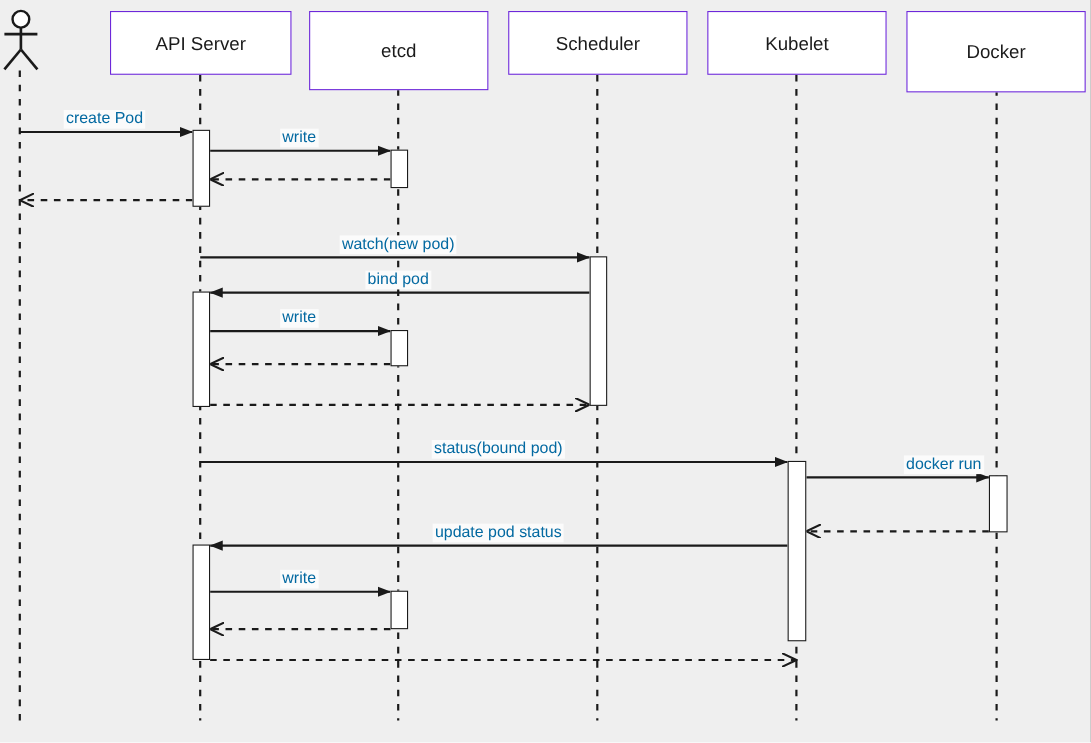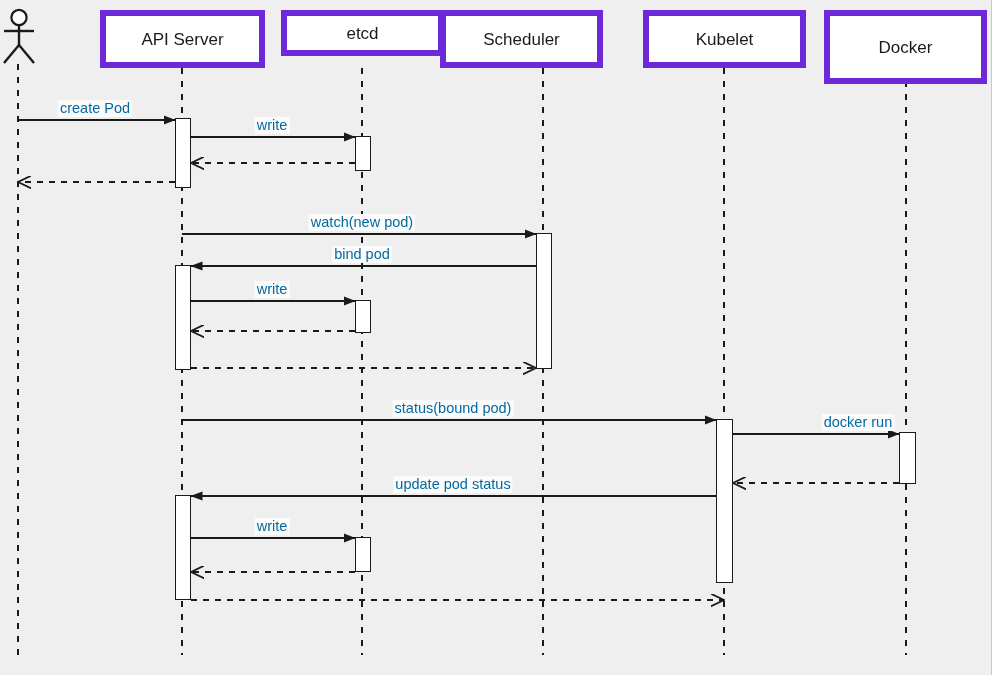--- a/index.html
+++ b/index.html
@@ -23,21 +23,21 @@
     left: 0;
     top: 0;
     width: 992px;
     height: 675px;
     display: block;
   }
   
   .pbox {
     position: absolute;
     background: #ffffff;
-    border: 6px solid #6d28d9;
+    border: 1px solid #6d28d9;
     box-sizing: border-box;
     display: flex;
     align-items: center;
     justify-content: center;
   }
   .pbox-label {
     font-size: 17px;
     color: #1a1a1a;
     line-height: 1;
     white-space: nowrap;
@@ -113,24 +113,24 @@
         <line x1="191" y1="538" x2="355" y2="538" stroke="#1a1a1a" stroke-width="1.9" marker-end="url(#mk-filled-r)"></line>
         <line x1="355" y1="572" x2="191" y2="572" stroke="#1a1a1a" stroke-width="2" stroke-dasharray="6 6" marker-end="url(#mk-open)"></line>
         <line x1="191" y1="600" x2="724" y2="600" stroke="#1a1a1a" stroke-width="2" stroke-dasharray="6 6" marker-end="url(#mk-open)"></line>
       </g>
   </svg>
 
   <div id="pboxes">
       <div class="pbox" style="left: 100px; top: 10px; width: 165px; height: 58px;">
         <span class="pbox-label">API Server</span>
       </div>
-      <div class="pbox" style="left: 281px; top: 10px; width: 163px; height: 46px;">
+      <div class="pbox" style="left: 281px; top: 10px; width: 163px; height: 72px;">
         <span class="pbox-label">etcd</span>
       </div>
-      <div class="pbox" style="left: 440px; top: 10px; width: 163px; height: 58px;">
+      <div class="pbox" style="left: 462px; top: 10px; width: 163px; height: 58px;">
         <span class="pbox-label">Scheduler</span>
       </div>
       <div class="pbox" style="left: 643px; top: 10px; width: 163px; height: 58px; justify-content: center;">
         <span class="pbox-label">Kubelet</span>
       </div>
       <div class="pbox" style="left: 824px; top: 10px; width: 163px; height: 74px;">
         <span class="pbox-label">Docker</span>
       </div>
     </div>
 

